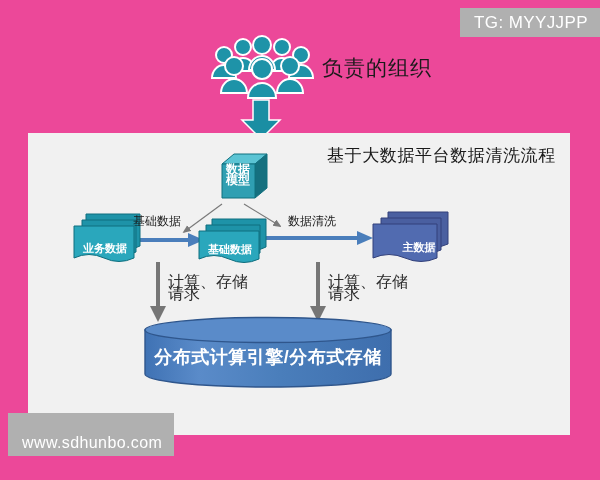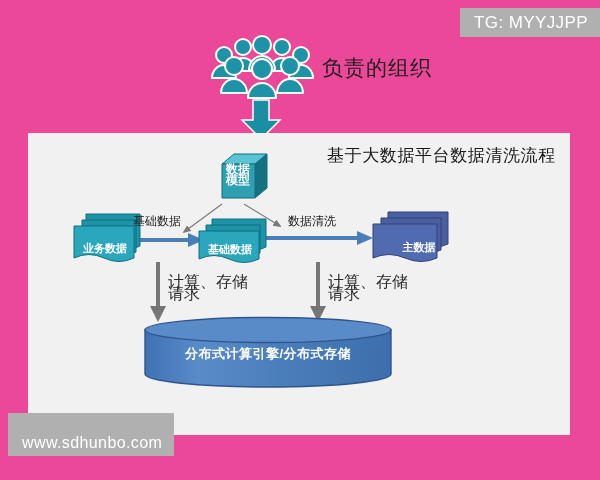--- a/index.html
+++ b/index.html
@@ -155,21 +155,21 @@
     top: 317px;
     width: 248px;
     height: 72px;
   }
   #cyl-label {
     position: absolute;
     left: 144px;
     top: 345px;
     width: 248px;
     text-align: center;
-    font-size: 13px;
+    font-size: 18px;
     color: #ffffff;
     font-weight: bold;
     letter-spacing: 0.5px;
     pointer-events: none;
   }
 
   svg { display: block; overflow: visible; }
 </style>
 </head>
 <body>

